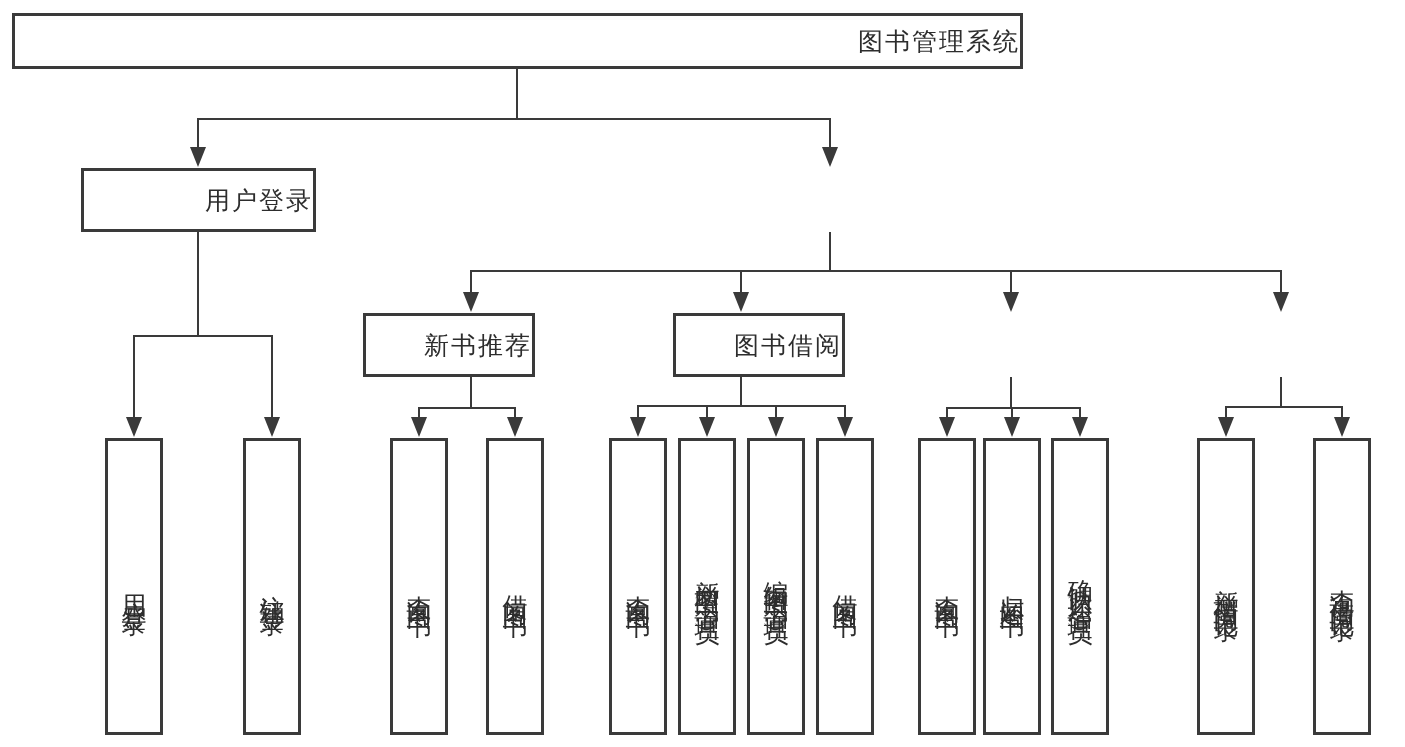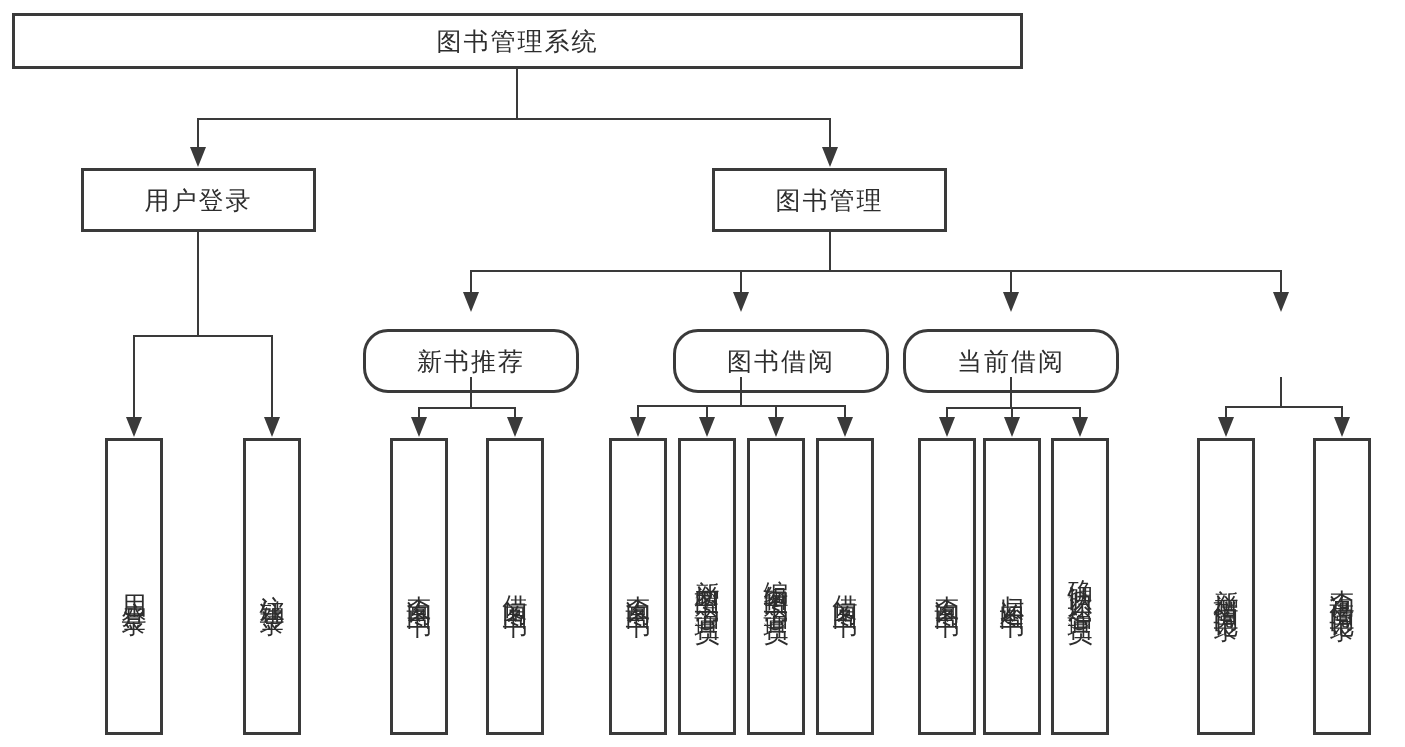--- a/index.html
+++ b/index.html
@@ -4,27 +4,27 @@
 <style>
   html,body { margin:0; padding:0; background:#ffffff; }
   #stage {
     position:relative; width:1405px; height:747px;
     background:#ffffff; overflow:hidden;
     font-family:"Liberation Sans", sans-serif;
   }
   .box {
     position:absolute; box-sizing:border-box;
     border:3px solid #3a3a3a; background:#ffffff;
-    display:flex; align-items:center; justify-content:center;
+    display:flex; align-items:center; justify-content:flex-end;
     color:#2d2d2d;
   }
   .hbox { font-size:25px; letter-spacing:2px; white-space:nowrap; }
   .root  { left:12px;  top:13px;  width:1011px; height:56px; }
   .lvl2  { height:64px; width:235px; top:168px; }
-  .lvl3  { height:64px; width:216px; top:329px;border-radius:25px; }
+  .lvl3  { height:64px; width:172px; top:313px; }
   .vbox {
     top:438px; width:58px; height:297px;
     writing-mode:vertical-rl; text-orientation:mixed;
     font-size:25px; letter-spacing:6px; line-height:1;
     display:flex; align-items:center; justify-content:center;
   }
   .line { position:absolute; background:#3a3a3a; }
   .ahead {
     position:absolute; width:0; height:0;
     border-left:8px solid transparent; border-right:8px solid transparent;
@@ -42,32 +42,26 @@
 
 <div id="stage">
 
   <div class="box root hbox">
     <span>图书管理系统</span>
   </div>
 
   <div class="box lvl2 hbox" style="left:81px;">
     <span>用户登录</span>
   </div>
-  <div class="box lvl2 hbox" style="left:712px;">
-    <span>图书管理</span>
-  </div>
 
   <div class="box lvl3 hbox" style="left:363px;">
     <span>新书推荐</span>
   </div>
   <div class="box lvl3 hbox" style="left:633px;margin-left:40px;">
     <span>图书借阅</span>
-  </div>
-  <div class="box lvl3 hbox" style="left:903px;">
-    <span>当前借阅</span>
   </div>
 
   <div class="box vbox" style="left:105px;">
       <span>用户登录</span>
     </div>
   <div class="box vbox" style="left:243px;">
       <span>注销登录</span>
     </div>
   <div class="box vbox" style="left:390px;">
       <span>查询图书</span>

